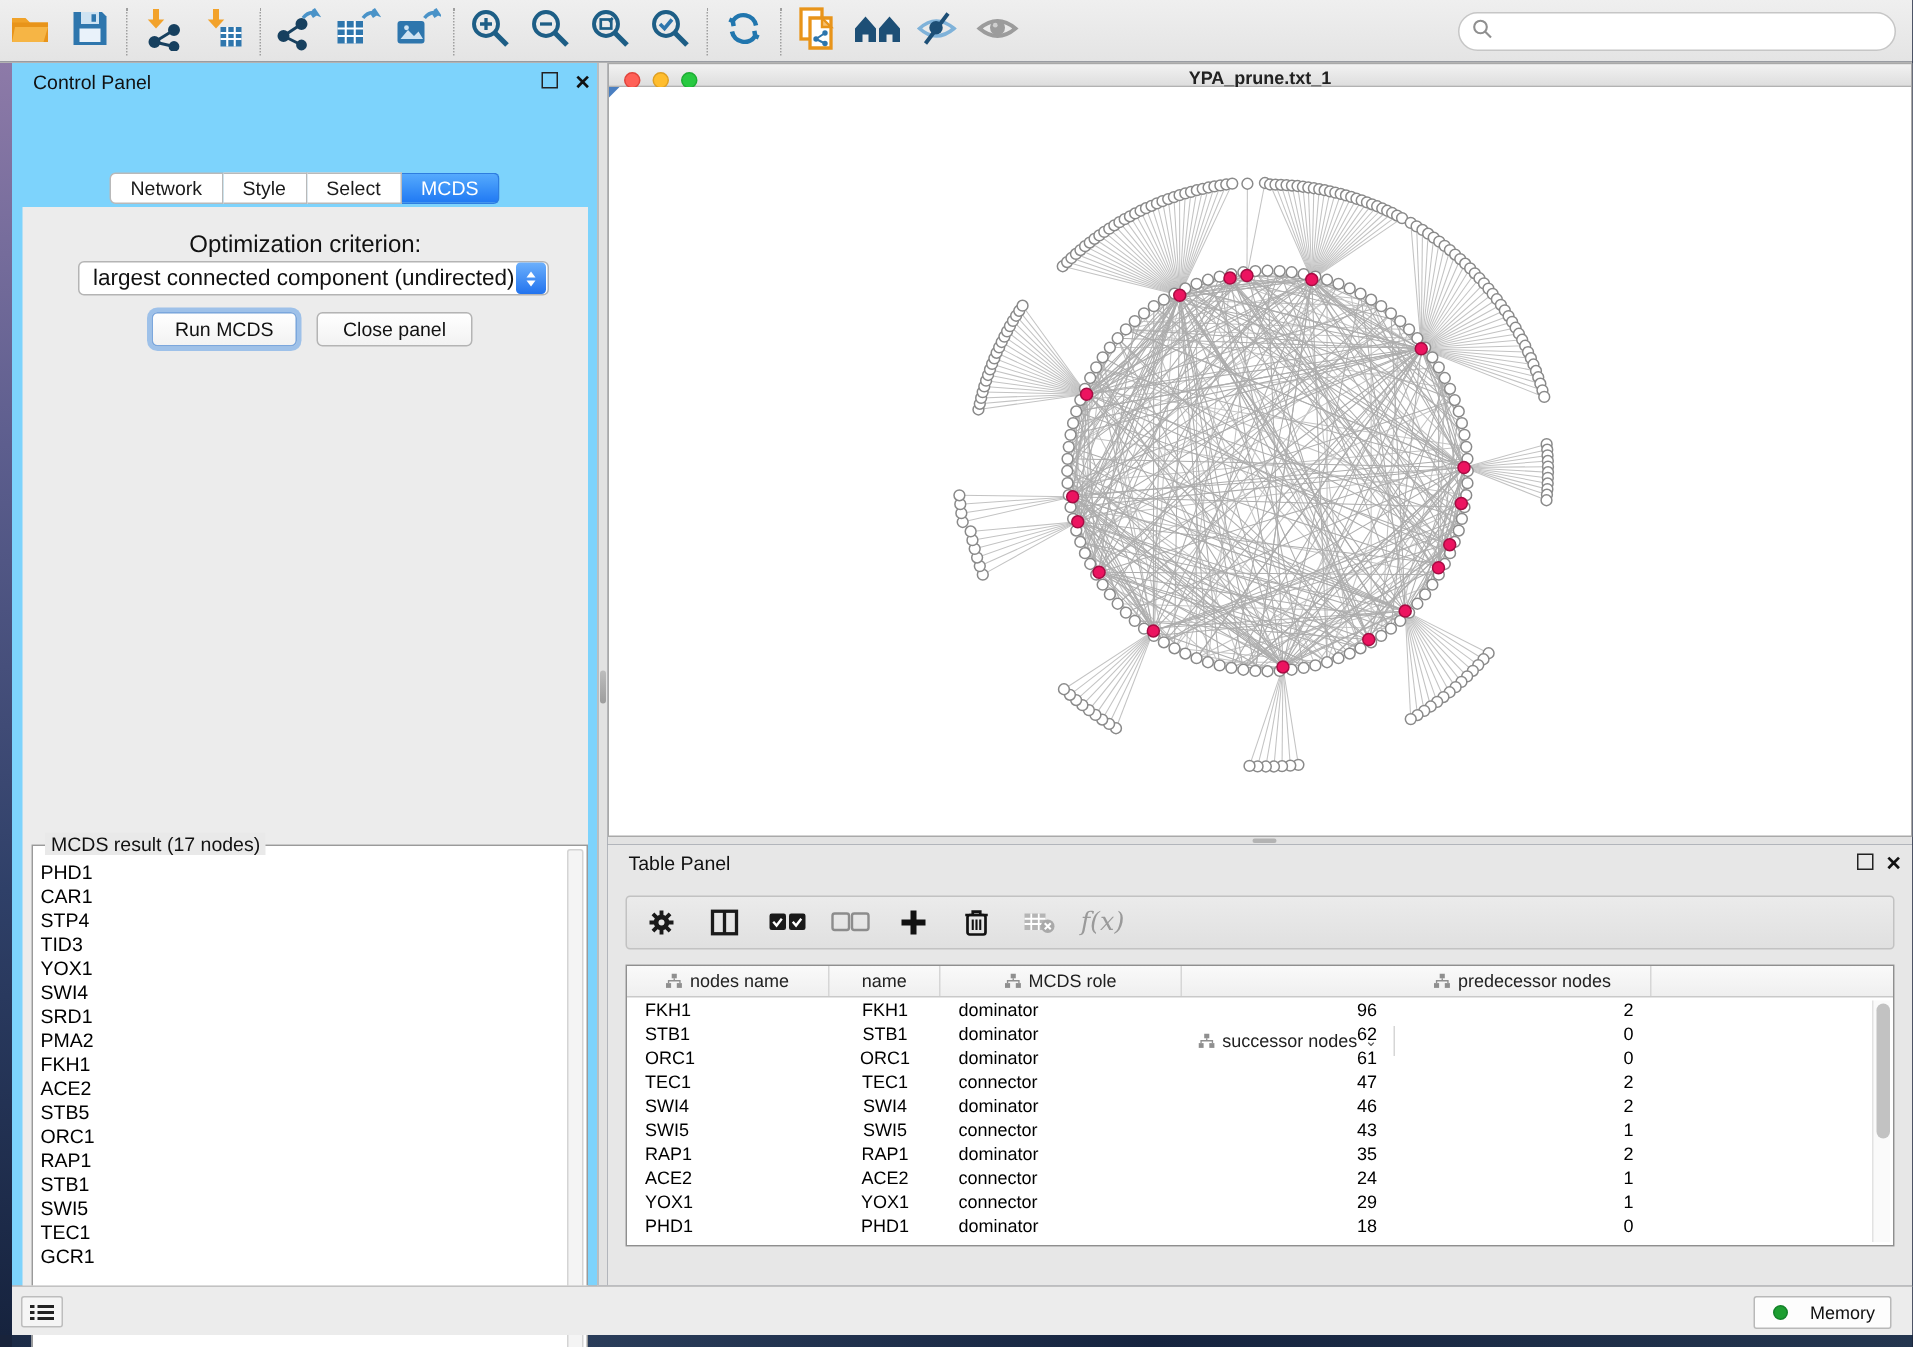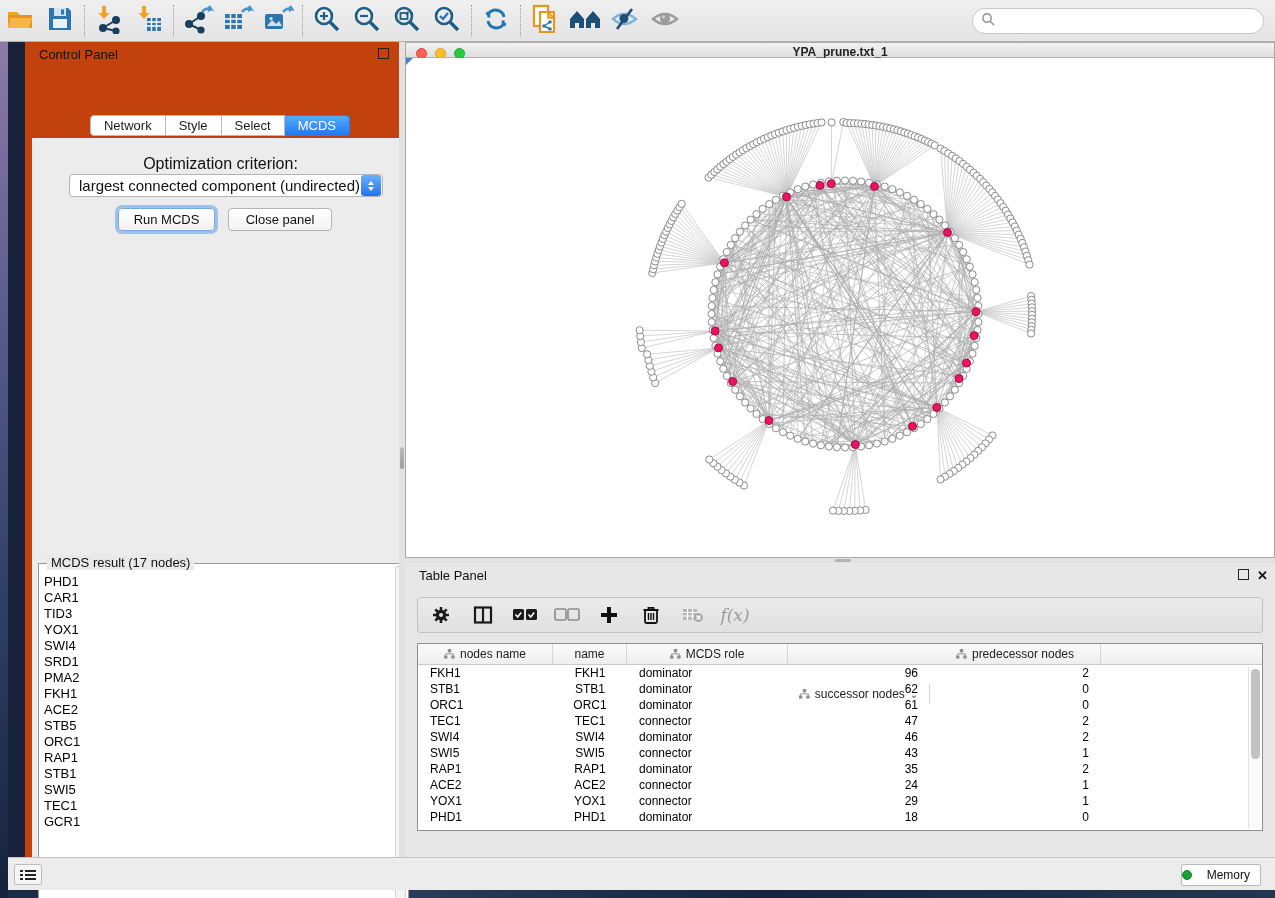--- a/index.html
+++ b/index.html
@@ -13,21 +13,21 @@
   
   .toolbar { position:absolute; left:0; top:0; width:1275px; height:42px; background:linear-gradient(180deg,#efefef,#e4e4e4); border-bottom:1px solid #b3b3b3; display:flex; align-items:center; }
   .tb-btn { width:40px; height:36px; display:flex; align-items:center; justify-content:center; flex:0 0 auto; }
   .tb-sep { width:1px; height:32px; margin:0 4px; border-left:1px dotted #9f9f9f; flex:0 0 auto; }
   .tb-spacer { flex:1 1 auto; }
   .search-box { width:292px; height:26px; margin-right:11px; background:#fff; border:1px solid #c6c6c6; border-radius:13px; display:flex; align-items:center; padding:0 8px; flex:0 0 auto; }
   .search-box svg { flex:0 0 auto; }
   .search-box input { border:none; outline:none; background:transparent; width:250px; font-size:12px; margin-left:5px; font-family:"Liberation Sans",sans-serif; }
 
   
-  .control-panel { position:absolute; left:8px; top:42px; width:391px; height:815px; background:#c2410c; border-right:1px solid #bdbdbd;margin-left:17px; }
+  .control-panel { position:absolute; left:8px; top:42px; width:391px; height:815px; background:#7dd3fc; border-right:1px solid #bdbdbd; }
   .panel-titlebar { position:relative; height:26px; line-height:26px; padding-left:14px; font-size:13px; color:#111; }
   .panel-ctl { position:absolute; top:6px; width:13px; height:13px; font-size:12px; line-height:13px; text-align:center; cursor:default; }
   .float-box { border:1.5px solid #222; width:11px; height:11px; }
   .close-x { font-weight:700; color:#111; font-size:13px; }
   .ctl-tabs { position:absolute; left:0; top:73px; width:100%; display:flex; justify-content:center; }
   .seg { display:flex; }
   .seg .tab { height:21px; line-height:19px; padding:0 13px; background:#fff; border:1px solid #b9b9b9; border-left:none; font-size:13px; color:#1a1a1a; text-align:center; cursor:default; }
   .seg .tab:first-child { border-left:1px solid #b9b9b9; border-radius:4px 0 0 4px; }
   .seg .tab:last-child { border-radius:0 4px 4px 0; }
   .seg .tab.active { background:linear-gradient(180deg,#55aafd,#2079f3); border-color:#2e7de0; color:#fff; }
@@ -75,21 +75,21 @@
   .g-cell { padding:0 12px; line-height:16px; white-space:nowrap; overflow:hidden; }
   .al { text-align:left; } .ac { text-align:center; } .ar { text-align:right; }
   .grid-scroll { position:absolute; right:2px; top:23px; width:12px; height:161px; background:#fafafa; border-left:1px solid #e2e2e2; }
   .grid-thumb { position:absolute; left:1.5px; top:2px; width:9px; height:90px; background:#c2c2c2; border-radius:5px; }
   .tp-tabs { position:absolute; left:0; top:270px; width:100%; display:flex; justify-content:center; }
   .sort-chev { font-size:10px; color:#555; }
 
   
   .status-bar { position:absolute; left:8px; top:857px; width:1267px; height:33px; background:#ececec; border-top:1px solid #c2c2c2; }
   .list-btn { position:absolute; left:6px; top:6px; width:28px; height:21px; background:#f5f5f5; border:1px solid #bdbdbd; border-radius:2px; display:flex; align-items:center; justify-content:center; }
-  .memory-btn { position:absolute; right:14px; top:6px; height:22px; padding:0 10px 0 0; background:#fdfdfd; border:1px solid #b9b9b9; border-radius:2px; display:flex; align-items:center; gap:15px; font-size:12px; color:#111; }
+  .memory-btn { position:absolute; right:14px; top:6px; height:22px; padding:0 10px 0 12px; background:#fdfdfd; border:1px solid #b9b9b9; border-radius:2px; display:flex; align-items:center; gap:15px; font-size:12px; color:#111; }
   .mem-dot { width:10px; height:10px; border-radius:50%; background:#1d9e31; border:1px solid #13822a; }
 </style>
 </head>
 <body>
 
 <div class="toolbar">
   <div class="tb-btn">
     <span><svg width="30" height="26" viewBox="0 0 30 26">
           <path d="M3 6 h9 l3 3 h12 v3 H3z" fill="#f0a229"></path>
           <path d="M3 9 h24 v13 H3z" fill="#e8941a"></path>
@@ -257,20 +257,21 @@
           <span class="arr-dn"></span>
         </span>
     </div>
     <div class="btn focus" style="left:86px; top:70px; width:97px;">Run MCDS</div>
     <div class="btn" style="left:196px; top:70px; width:104px;">Close panel</div>
     <div class="groupbox">
       <span class="legend">MCDS result (17 nodes)</span>
       <div class="mcds-list" id="mcds-list">
           <div>PHD1</div>
           <div>CAR1</div>
+          <div>STP4</div>
           <div>TID3</div>
           <div>YOX1</div>
           <div>SWI4</div>
           <div>SRD1</div>
           <div>PMA2</div>
           <div>FKH1</div>
           <div>ACE2</div>
           <div>STB5</div>
           <div>ORC1</div>
           <div>RAP1</div>

